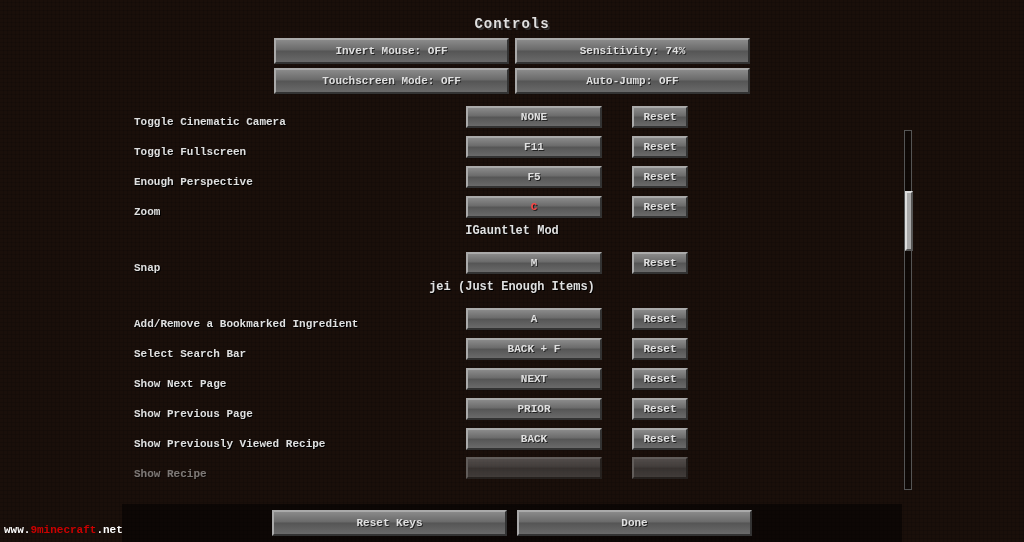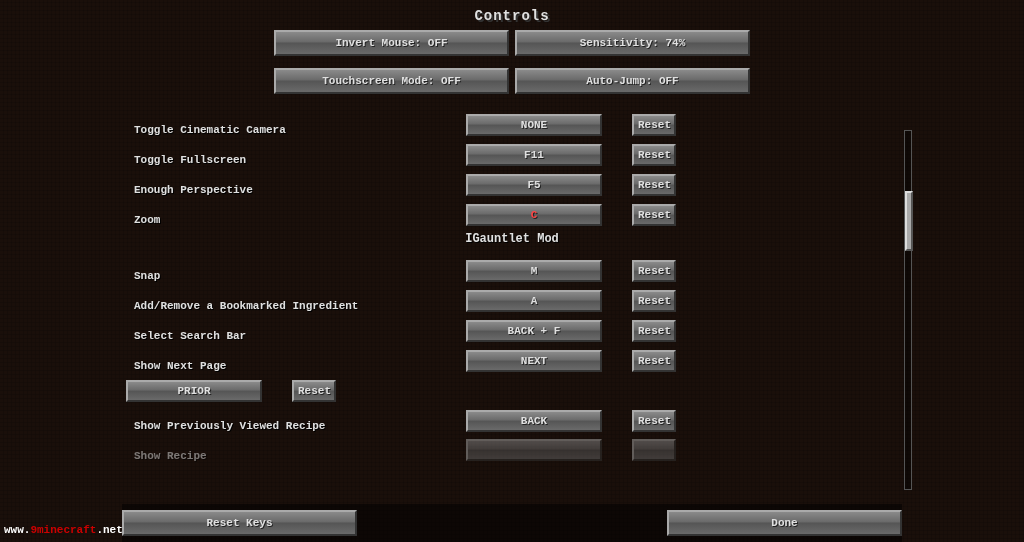--- a/index.html
+++ b/index.html
@@ -27,37 +27,37 @@
       overflow: hidden;
       position: relative;
     }
 
     .container {
       width: 100%;
       height: 100%;
       display: flex;
       flex-direction: column;
       align-items: center;
-      padding: 8px 0 0 0;
+      padding: 16px 0 0 0;
     }
 
     .title-bar {
       text-align: center;
       color: #e0e0e0;
       font-size: 14px;
       font-weight: bold;
       letter-spacing: 1px;
       margin-bottom: 6px;
       text-shadow: 2px 2px #333;
     }
 
     .top-buttons {
       display: flex;
       gap: 6px;
-      margin-bottom: 12px;
+      margin-bottom: 4px;
       width: 780px;
       justify-content: center;
     }
 
     .mc-btn {
       background: linear-gradient(180deg, #8a8a8a 0%, #6a6a6a 45%, #555 50%, #6a6a6a 100%);
       border: none;
       border-top: 2px solid #aaa;
       border-left: 2px solid #aaa;
       border-right: 2px solid #333;
@@ -113,21 +113,21 @@
 
     .setting-key .mc-btn.conflict {
       color: #ff4444;
     }
 
     .reset-btn {
       flex: 0 0 60px;
     }
 
     .reset-btn .mc-btn {
-      width: 44px;
+      width: 56px;
       min-height: 22px;
       padding: 2px 4px;
       font-size: 11px;
     }
 
     .section-header {
       text-align: center;
       color: #e0e0e0;
       font-size: 12px;
       font-weight: bold;
@@ -157,21 +157,21 @@
       border-top: 2px solid #ddd;
       border-left: 2px solid #ddd;
       border-right: 2px solid #555;
       border-bottom: 2px solid #555;
     }
 
     .bottom-bar {
       width: 780px;
       display: flex;
       gap: 10px;
-      justify-content: space-between;
+      justify-content: center;
       padding: 6px 0;
       background: rgba(0,0,0,0.5);
     }
 
     .watermark {
       position: absolute;
       bottom: 6px;
       left: 4px;
       color: #cc0000;
       font-size: 11px;
@@ -247,20 +247,23 @@
     <div class="setting-row">
       <span class="setting-label">Snap</span>
       <div class="setting-key">
         <button class="mc-btn">M</button>
       </div>
       <div class="reset-btn">
         <button class="mc-btn">Reset</button>
       </div>
     </div>
 
+    <div class="section-header">
+      <span>jei (Just Enough Items)</span>
+    </div>
 
     <div class="setting-row">
       <span class="setting-label">Add/Remove a Bookmarked Ingredient</span>
       <div class="setting-key">
         <button class="mc-btn">A</button>
       </div>
       <div class="reset-btn">
         <button class="mc-btn">Reset</button>
       </div>
     </div>
@@ -279,20 +282,21 @@
       <span class="setting-label">Show Next Page</span>
       <div class="setting-key">
         <button class="mc-btn">NEXT</button>
       </div>
       <div class="reset-btn">
         <button class="mc-btn">Reset</button>
       </div>
     </div>
 
     <div class="setting-row">
+      <span class="setting-label">Show Previous Page</span>
       <div class="setting-key">
         <button class="mc-btn">PRIOR</button>
       </div>
       <div class="reset-btn">
         <button class="mc-btn">Reset</button>
       </div>
     </div>
 
     <div class="setting-row">
       <span class="setting-label">Show Previously Viewed Recipe</span>

